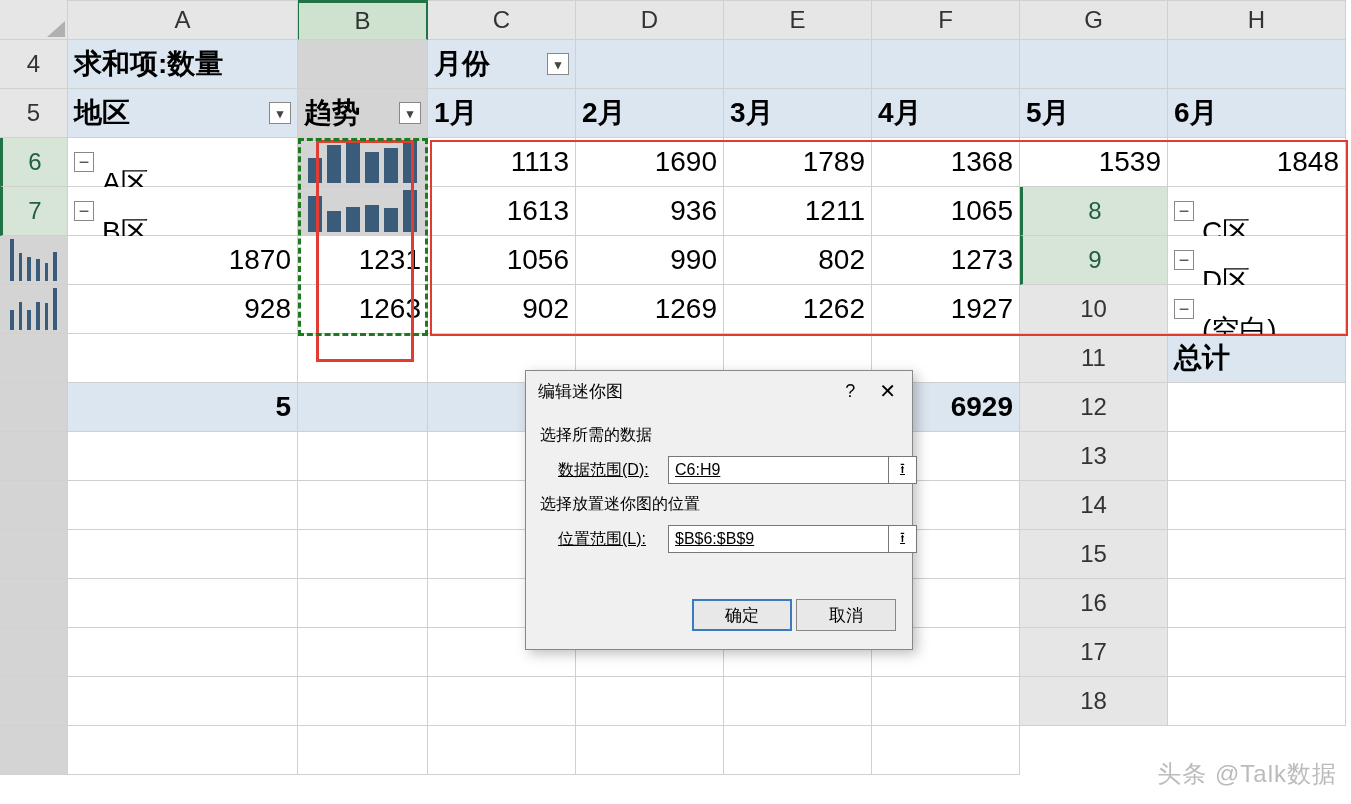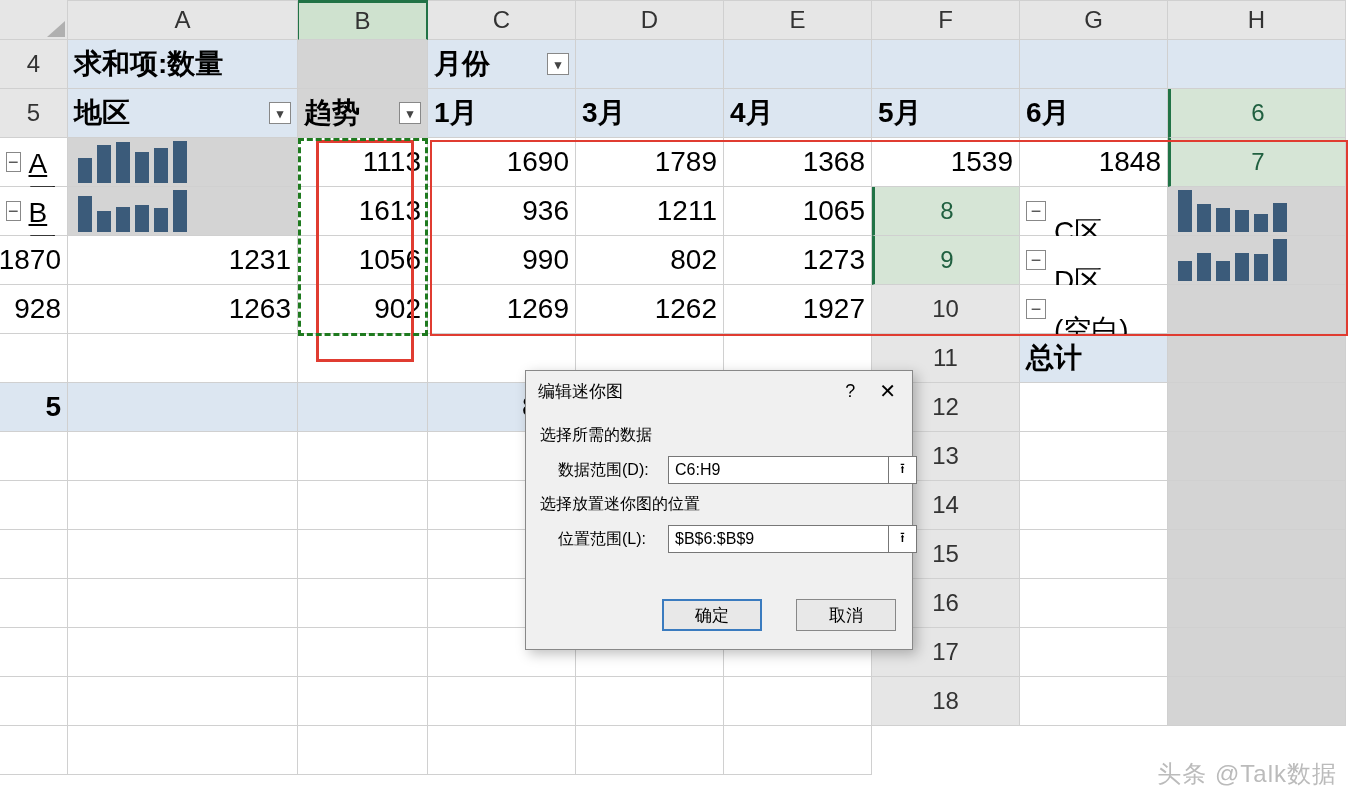--- a/index.html
+++ b/index.html
@@ -89,33 +89,33 @@
     font-size:16px;
   }
   .dialog .title{
     display:flex;align-items:center;padding:8px 10px 8px 12px;
     font-size:17px;
   }
   .dialog .title .help{margin-left:auto;margin-right:18px;font-size:18px;cursor:default;}
   .dialog .title .close{font-size:20px;padding:0 6px;cursor:default;}
   .dialog .body{padding:8px 24px 20px 14px;}
   .dialog .section{margin-top:6px;margin-bottom:6px;}
-  .row-field{display:flex;align-items:center;margin:10px 0 10px 18px;}
+  .row-field{display:flex;align-items:center;margin:10px 0 10px 18px;text-decoration:underline;}
   .row-field label{min-width:110px;}
   .row-field .inputwrap{display:flex;align-items:flex-end;flex:1;}
   .row-field input{
     flex:1;height:28px;border:1px solid #777;background:#fff;
     padding:0 6px;font-size:16px;font-family:inherit;
   }
   .row-field .picker{
     width:28px;height:28px;border:1px solid #777;border-left:none;
     background:#fff;display:flex;align-items:center;justify-content:center;
     font-size:14px;
   }
-  .dialog .buttons{display:flex;gap:34px;justify-content:flex-end;padding:16px 16px 18px;align-items:flex-end;}
+  .dialog .buttons{display:flex;gap:4px;justify-content:flex-end;padding:16px 16px 18px;align-items:flex-end;}
   .dialog button.dlg{
     width:100px;height:32px;border:1px solid #888;background:#e8e8e8;
     font-size:17px;font-family:inherit;
   }
   .dialog button.dlg.primary{border:2px solid #3a7bbf;}
   .selected-txt{background:#cfe2f3;}
   .watermark{
     position:absolute;right:14px;bottom:14px;font-size:24px;color:#bbb;
     font-weight:300;letter-spacing:1px;
   }
@@ -153,20 +153,21 @@
   <div class="row-hdr">5</div>
   <div class="cell pivot-hdr bold">
     <span>地区</span>
     <span class="filter-btn">▾</span>
   </div>
   <div class="cell pivot-hdr sel-col bold">
     <span>趋势</span>
     <span class="filter-btn">▾</span>
   </div>
   <div class="cell pivot-hdr bold">1月</div>
+  <div class="cell pivot-hdr bold">2月</div>
   <div class="cell pivot-hdr bold">3月</div>
   <div class="cell pivot-hdr bold">4月</div>
   <div class="cell pivot-hdr bold">5月</div>
   <div class="cell pivot-hdr bold">6月</div>
 
   <div class="row-hdr hl">6</div>
   <div class="cell">
     <span class="collapse-btn">−</span>
     <span class="label">A区</span>
   </div>

